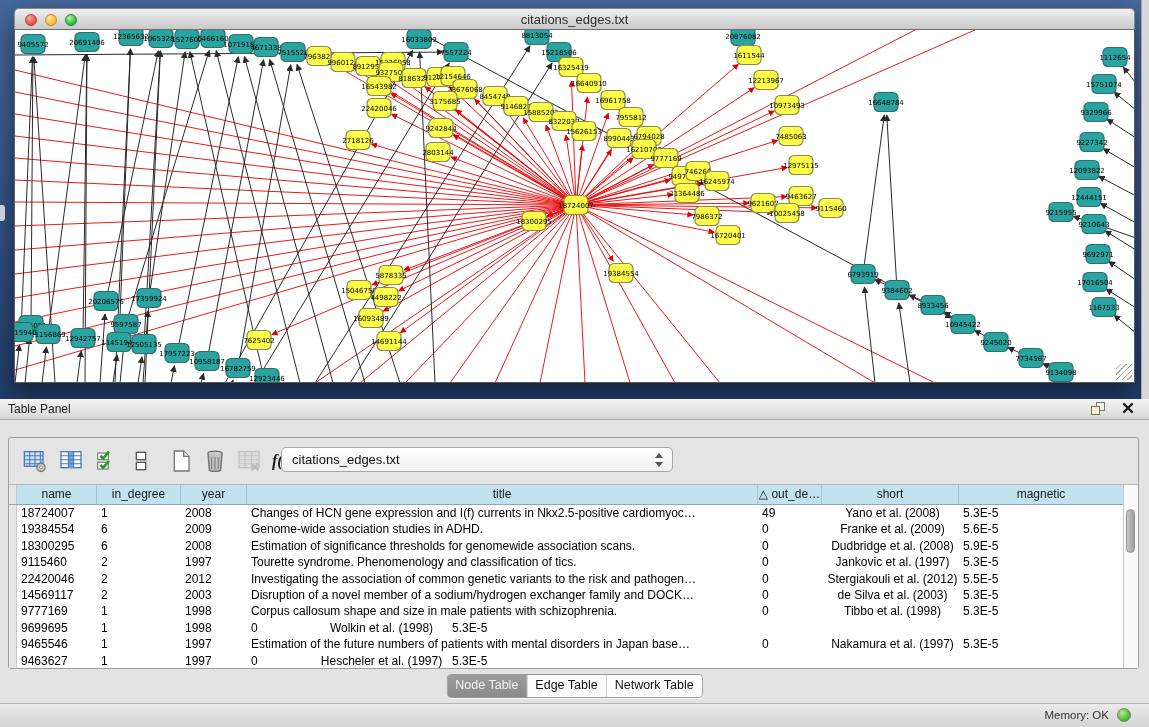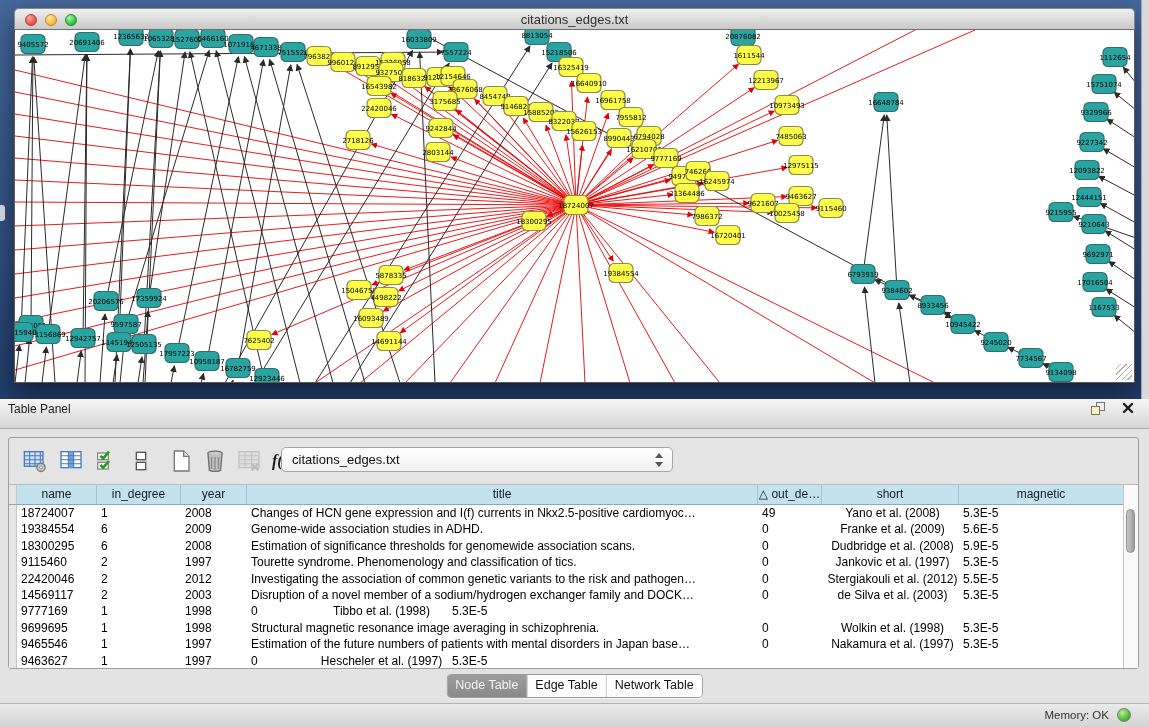--- a/index.html
+++ b/index.html
@@ -13,21 +13,21 @@
   .wtitle{position:absolute;left:0;right:0;top:3px;text-align:center;font-size:13px;color:#2E2E2E;}
   .tl{position:absolute;top:5px;width:12px;height:12px;border-radius:50%;box-sizing:border-box;}
   .tl.red{left:10px;background:radial-gradient(circle at 35% 30%,#FFA49D,#EC5850 60%,#C93A30);border:1px solid #B0413A;}
   .tl.yellow{left:30px;background:radial-gradient(circle at 35% 30%,#FFE3A0,#FDBC40 60%,#DE9A1E);border:1px solid #BA8A23;}
   .tl.green{left:50px;background:radial-gradient(circle at 35% 30%,#B8F0A8,#34C748 60%,#1F9E33);border:1px solid #2B8A33;}
   #canvas{position:relative;width:1121px;height:353px;background:#FFFFFF;border:1px solid #5A5A5A;border-top:none;box-sizing:border-box;overflow:hidden;}
   #net-svg{position:absolute;left:0;top:0;}
   #grip{position:absolute;right:2px;bottom:2px;width:16px;height:16px;background:repeating-linear-gradient(135deg,transparent 0 3px,#AFAFAF 3px 4px);}
   
   #table-panel{position:absolute;left:0;top:399px;width:1149px;height:304px;background:#E3E3E3;}
-  #tp-header{position:absolute;left:0;top:0;width:100%;height:30px;background:linear-gradient(180deg,#F5F5F5,#D6D6D6);border-bottom:1px solid #ABABAB;box-sizing:border-box;}
+  #tp-header{position:absolute;left:0;top:0;width:100%;height:21px;background:linear-gradient(180deg,#F5F5F5,#D6D6D6);border-bottom:1px solid #ABABAB;box-sizing:border-box;}
   #tp-title{position:absolute;left:8px;top:3px;font-size:12px;color:#222;}
   #float-icon{position:absolute;right:44px;top:3px;width:14px;height:13px;}
   #float-icon .sq1{position:absolute;right:0;top:0;width:7px;height:7px;border:1px solid #777;background:#EFEFEF;}
   #float-icon .sq2{position:absolute;left:0;bottom:0;width:7px;height:7px;border:1px solid #8A7433;background:#F4F0DF;}
   #close-icon{position:absolute;right:14px;top:2px;width:14px;height:14px;cursor:default;}
   #tp-box{position:absolute;left:8px;top:38px;width:1131px;height:232px;border:1px solid #9E9E9E;border-radius:3px;background:#E4E4E4;box-sizing:border-box;}
   #tp-toolbar{position:absolute;left:0;top:0;width:100%;height:46px;}
   .tbtn{position:absolute;top:8px;width:28px;height:30px;text-align:center;}
   .tbtn svg{width:24px;height:24px;margin-top:3px;}
   .fxlabel{font-family:"Liberation Serif",serif;font-style:italic;font-weight:bold;font-size:16px;color:#1A1A1A;line-height:30px;}
@@ -769,30 +769,30 @@
             <div class="td c3">Disruption of a novel member of a sodium/hydrogen exchanger family and DOCK…</div>
             <div class="td c4">0</div>
             <div class="td c5">de Silva et al. (2003)</div>
             <div class="td c6">5.3E-5</div>
           </div>
           <div class="trow">
             <div class="td strip"></div>
             <div class="td c0">9777169</div>
             <div class="td c1">1</div>
             <div class="td c2">1998</div>
+            <div class="td c3">Corpus callosum shape and size in male patients with schizophrenia.</div>
             <div class="td c4">0</div>
             <div class="td c5">Tibbo et al. (1998)</div>
             <div class="td c6">5.3E-5</div>
           </div>
           <div class="trow">
             <div class="td strip"></div>
             <div class="td c0">9699695</div>
             <div class="td c1">1</div>
             <div class="td c2">1998</div>
-            <div class="td c3">Structural magnetic resonance image averaging in schizophrenia.</div>
             <div class="td c4">0</div>
             <div class="td c5">Wolkin et al. (1998)</div>
             <div class="td c6">5.3E-5</div>
           </div>
           <div class="trow">
             <div class="td strip"></div>
             <div class="td c0">9465546</div>
             <div class="td c1">1</div>
             <div class="td c2">1997</div>
             <div class="td c3">Estimation of the future numbers of patients with mental disorders in Japan base…</div>

